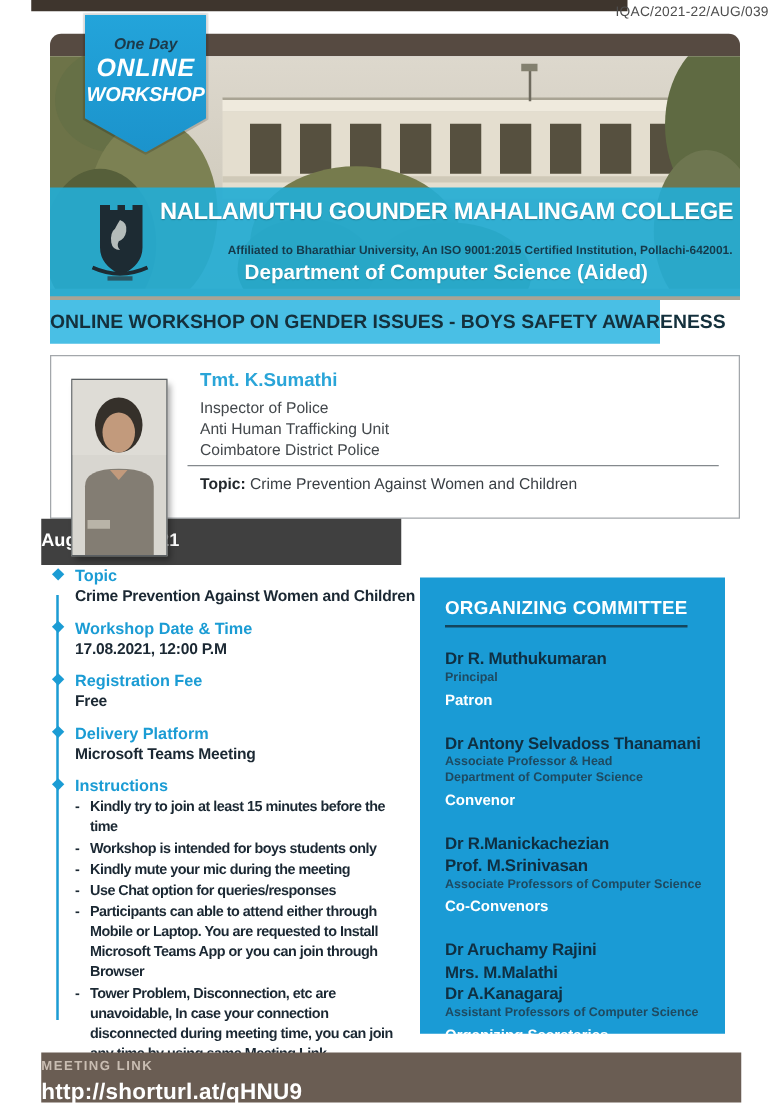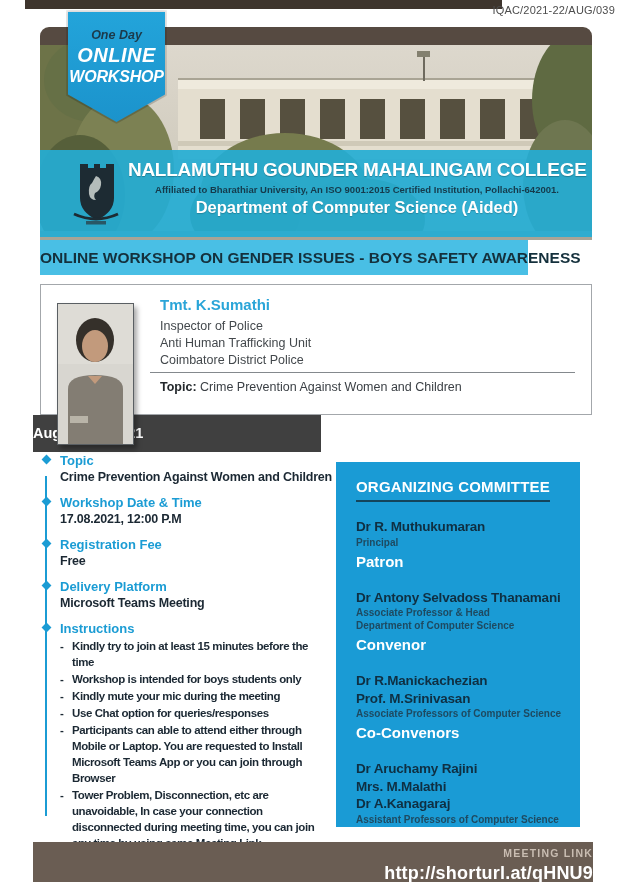--- a/index.html
+++ b/index.html
@@ -14,21 +14,21 @@
 
   
   .photo-block { left:40px; top:27px; width:552px; height:213px; }
   .photo-cap { position:absolute; left:0; top:0; width:100%; height:18px; background:#564a41; border-radius:9px 9px 0 0; }
   .scene { position:absolute; left:0; top:18px; width:552px; height:195px; }
 
   
   .banner { left:40px; top:150px; width:552px; height:87px; background:rgba(36,172,212,0.92); }
   .banner-text { position:absolute; left:88px; top:0; width:458px; height:100%; text-align:center; }
   .college-name { margin-top:9px; font-size:19px; font-weight:800; color:#fff; letter-spacing:-.3px; text-shadow:0 1px 1px rgba(0,0,0,.25); white-space:nowrap; }
-  .college-affil { margin-top:3px; font-size:9.5px; font-weight:bold; color:#153a4b; }
+  .college-affil { margin-top:14px; font-size:9.5px; font-weight:bold; color:#153a4b;text-align:right; }
   .college-dept { margin-top:3px; font-size:16.5px; font-weight:bold; color:#fff; text-shadow:0 1px 1px rgba(0,0,0,.2); }
   .logo { position:absolute; left:30px; top:8px; width:52px; height:70px; }
 
   
   .ribbon { left:68px; top:12px; width:97px; height:110px; background:linear-gradient(180deg,#23a4da,#1b93cc);
             -webkit-clip-path:polygon(0 0,100% 0,100% 75%,50% 100%,0 75%); clip-path:polygon(0 0,100% 0,100% 75%,50% 100%,0 75%);
             text-align:center; z-index:5;font-style:italic; }
   .ribbon-shadow { left:66px; top:10px; width:101px; height:114px; filter:blur(2px); background:rgba(0,0,0,.18);
             -webkit-clip-path:polygon(0 0,100% 0,100% 75%,50% 100%,0 75%); clip-path:polygon(0 0,100% 0,100% 75%,50% 100%,0 75%); z-index:4;}
   .ribbon-l1 { margin-top:16px; font-size:12.5px; font-weight:bold; color:#1c3a4a; }
@@ -60,24 +60,24 @@
   .ilist { margin-top:1px; }
   .iitem { position:relative; padding-left:12px; font-size:11.5px; letter-spacing:-.4px; font-weight:bold; color:#1b2833; line-height:16px; margin-bottom:1px; }
   .iitem .dash { position:absolute; left:0; top:0; }
 
   
   .committee { left:336px; top:462px; width:244px; height:365px; background:#1a9bd5; padding:16px 14px 0 20px; }
   .c-title { display:inline-block; font-size:15px; font-weight:800; color:#fff; letter-spacing:.2px; padding-bottom:5px; border-bottom:2px solid #14455c; margin-bottom:16px; white-space:nowrap; }
   .cgroup { margin-bottom:19px; }
   .cname { font-size:13.5px; font-weight:bold; color:#0f2f42; line-height:17.5px; letter-spacing:-.2px; }
   .csub { font-size:10px; font-weight:bold; color:#1e4a61; line-height:13px; }
-  .crole { font-size:15px; font-weight:bold; color:#fff; margin-top:4px; }
-
-  
-  .meet-bar { left:33px; top:842px; width:560px; height:40px; background:#6a5d53; text-align:right; }
+  .crole { font-size:12px; font-weight:bold; color:#fff; margin-top:4px; }
+
+  
+  .meet-bar { left:33px; top:842px; width:560px; height:40px; background:#6a5d53; text-align:left; }
   .meet-label { margin-top:5px; font-size:10.5px; font-weight:bold; color:#c9bdb2; letter-spacing:1.2px; }
   .meet-link { margin-top:4px; font-size:18px; font-weight:bold; color:#fff; letter-spacing:.2px; }
 </style>
 </head>
 <body>
 
 <div class="page">
 
   <div class="abs top-bar"></div>
   <div class="abs ref-no">IQAC/2021-22/AUG/039</div>

